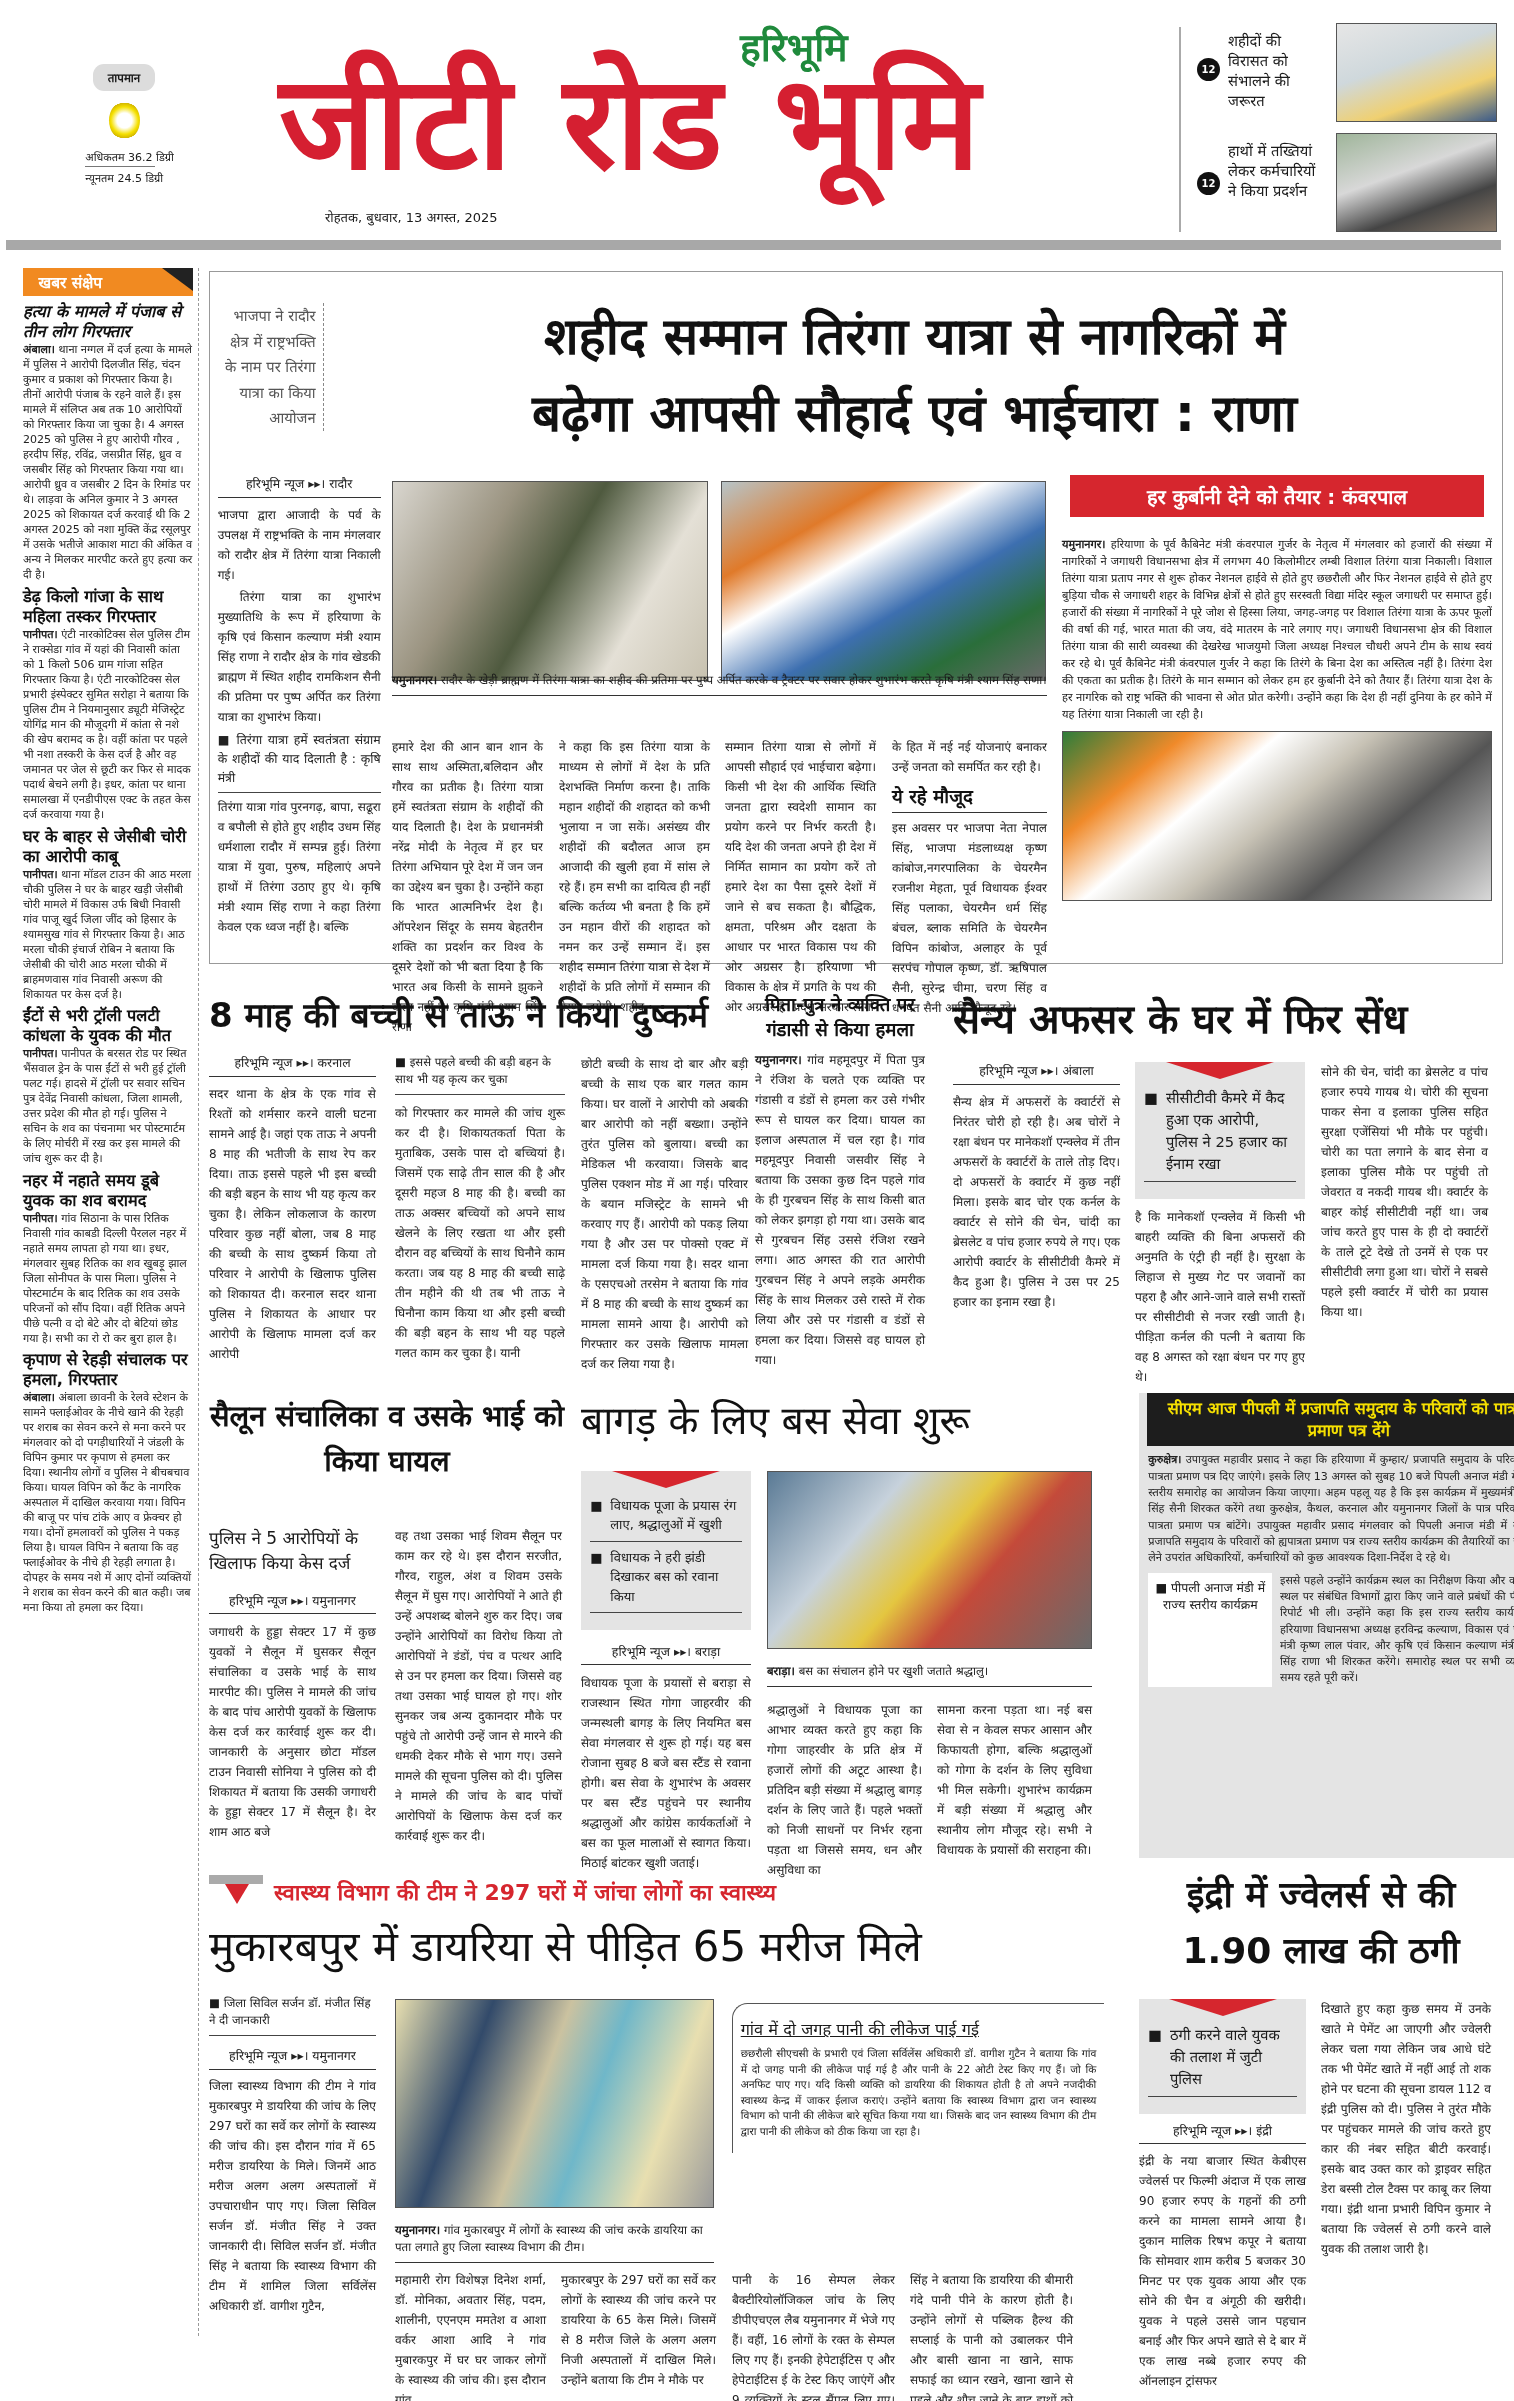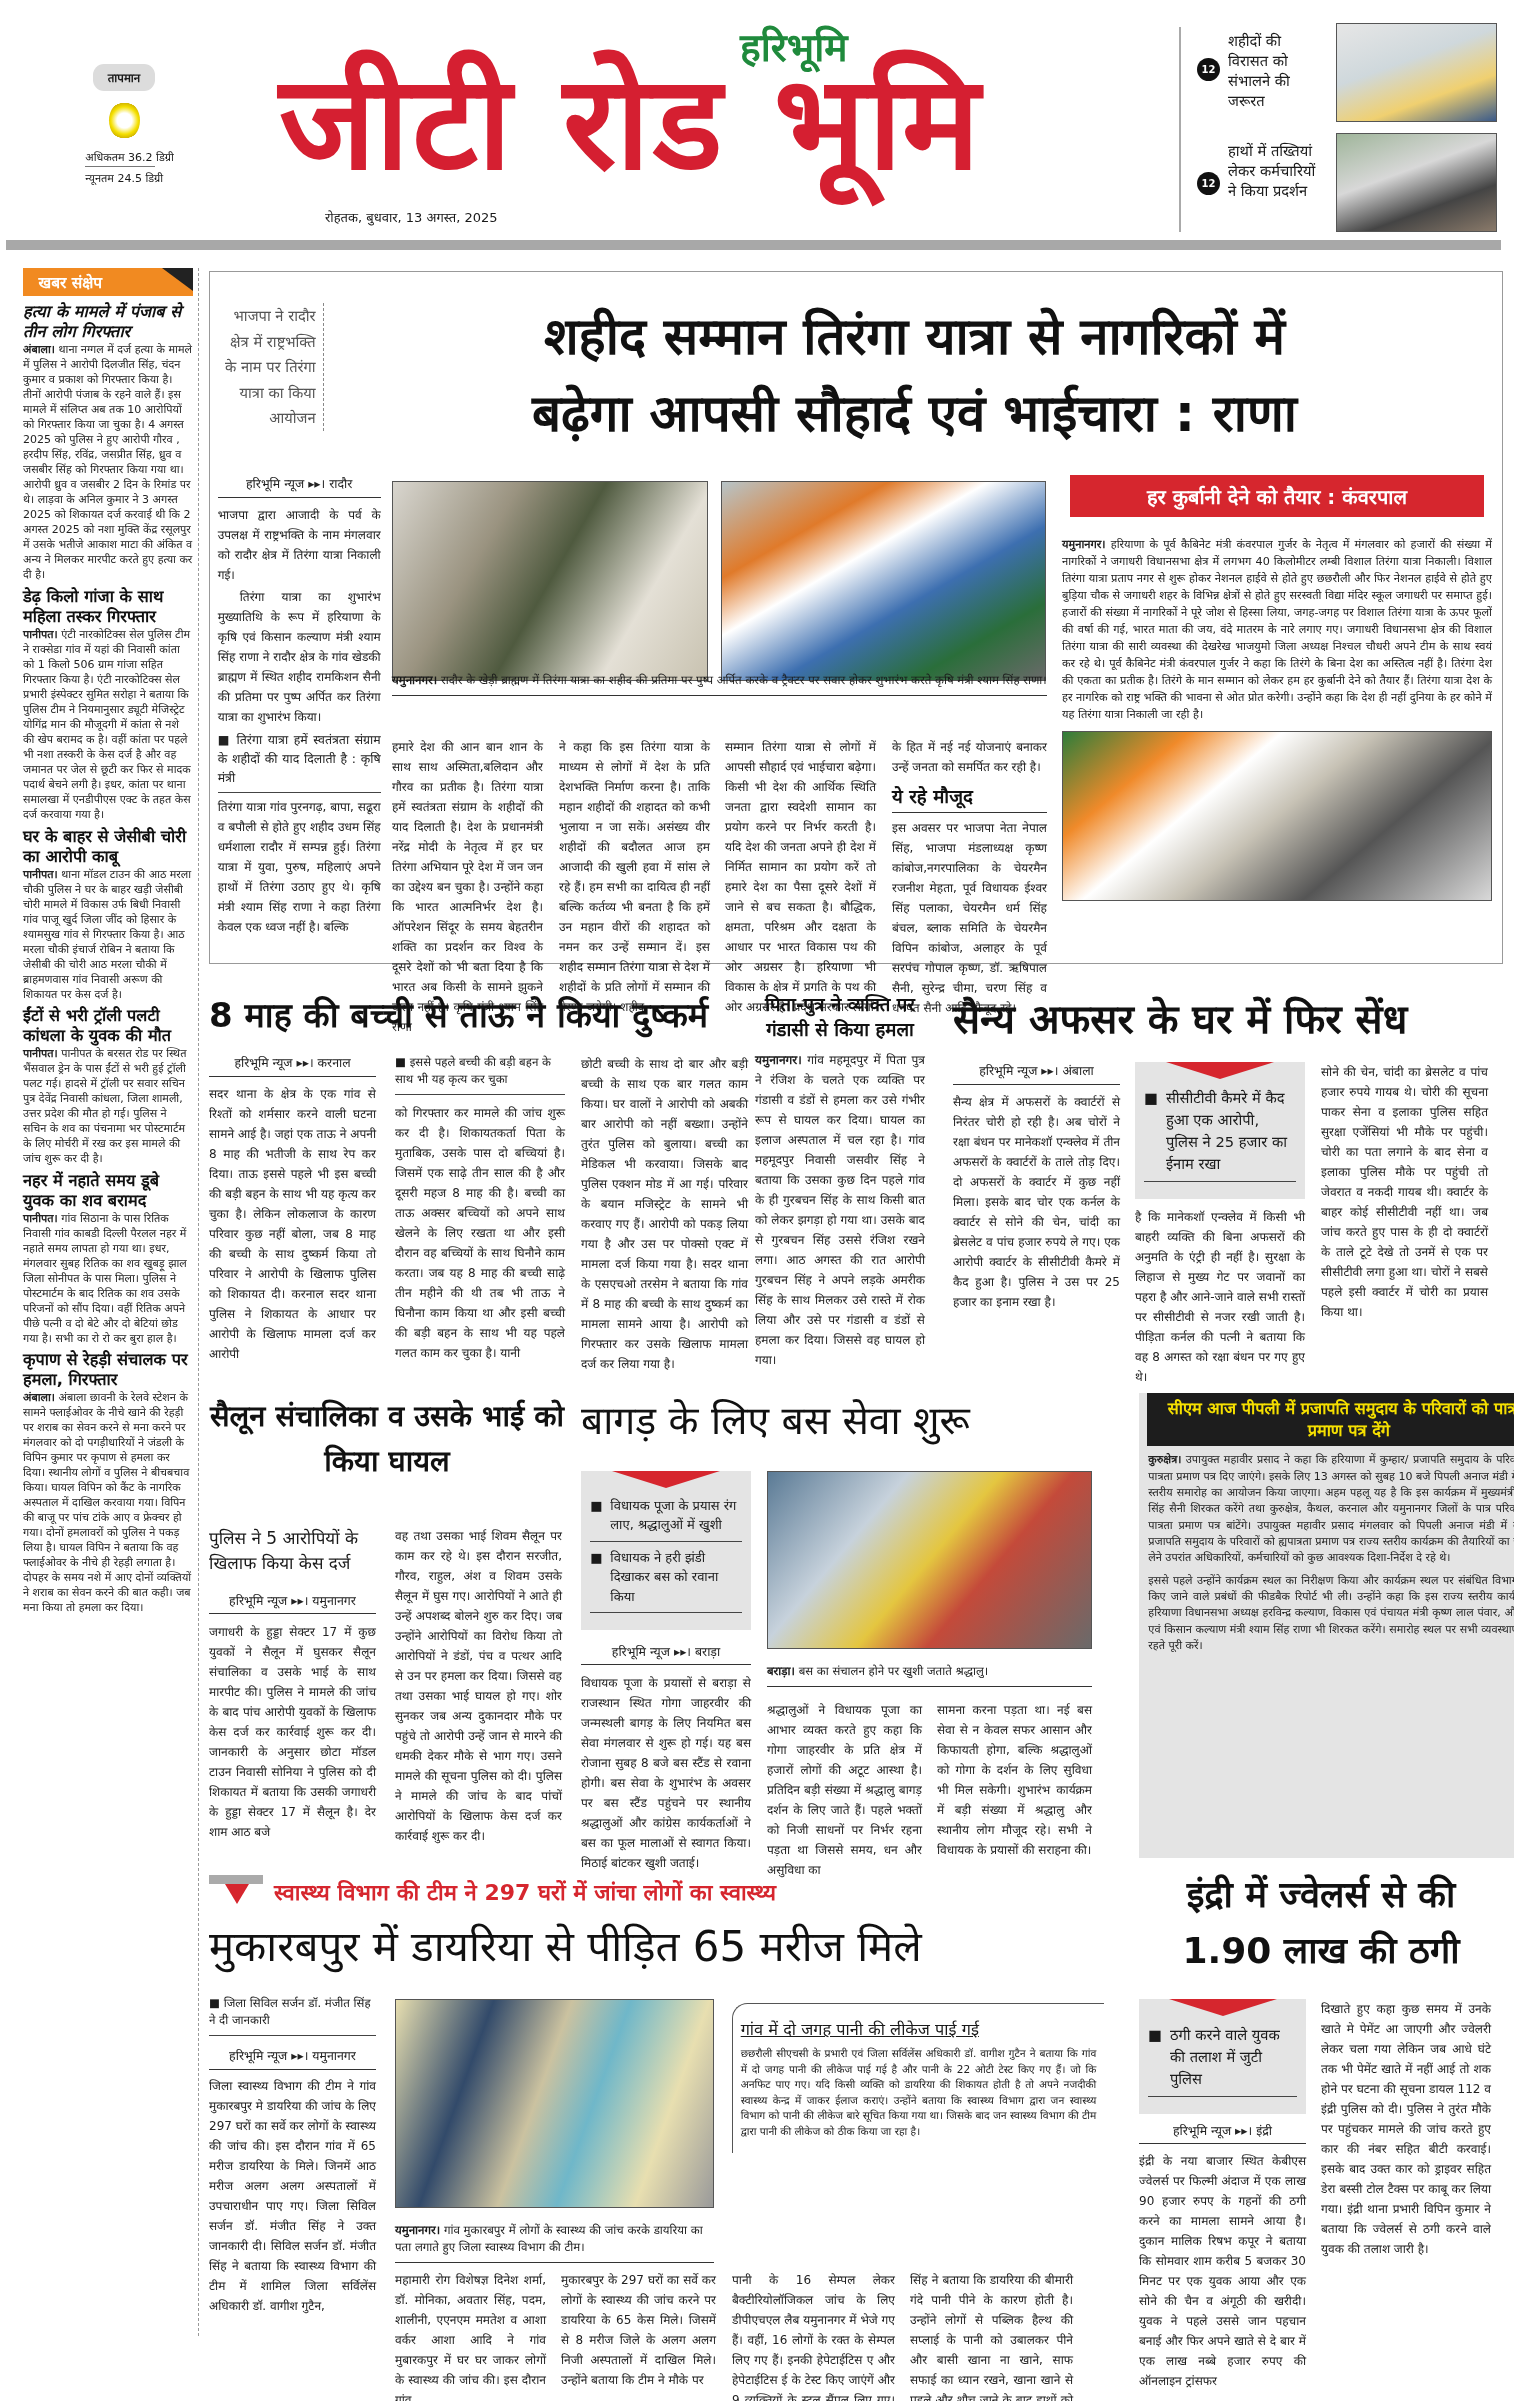--- a/index.html
+++ b/index.html
@@ -170,20 +170,21 @@
   <div class="abs photo" style="left:186px;top:77px;width:325px;height:178px;background:linear-gradient(130deg,#5a7a95 0%,#c7d2dc 30%,#e4c640 50%,#c44a3a 65%,#6a6a6a 100%);"></div>
   <div class="abs caption" style="left:186px;top:263px;width:325px;"><b>बराड़ा।</b> <span>बस का संचालन होने पर खुशी जताते श्रद्धालु।</span></div>
   <div class="abs body" style="left:186px;top:306px;width:155px;">श्रद्धालुओं ने विधायक पूजा का आभार व्यक्त करते हुए कहा कि गोगा जाहरवीर के प्रति क्षेत्र में हजारों लोगों की अटूट आस्था है। प्रतिदिन बड़ी संख्या में श्रद्धालु बागड़ दर्शन के लिए जाते हैं। पहले भक्तों को निजी साधनों पर निर्भर रहना पड़ता था जिससे समय, धन और असुविधा का</div>
   <div class="abs body" style="left:356px;top:306px;width:155px;">सामना करना पड़ता था। नई बस सेवा से न केवल सफर आसान और किफायती होगा, बल्कि श्रद्धालुओं को गोगा के दर्शन के लिए सुविधा भी मिल सकेगी। शुभारंभ कार्यक्रम में बड़ी संख्या में श्रद्धालु और स्थानीय लोग मौजूद रहे। सभी ने विधायक के प्रयासों की सराहना की।</div>
 </div>
 
 <div class="abs" style="left:1139px;top:1393px;width:412px;height:465px;background:#e4e4e4;">
   <div style="background:#1d1d1d;color:#f6e000;font-weight:bold;font-size:16.3px;line-height:22px;text-align:center;padding:4.6px 7.7px;margin:0 0 0 7.7px;clip-path:polygon(0 0,100% 0,92% 100%,0 100%);">सीएम आज पीपली में प्रजापति समुदाय के परिवारों को पात्रता प्रमाण पत्र देंगे</div>
   <div class="body" style="padding:6.2px 9.3px;font-size:11px;line-height:16.3px;"><b>कुरुक्षेत्र।</b> <span>उपायुक्त महावीर प्रसाद ने कहा कि हरियाणा में कुम्हार/ प्रजापति समुदाय के परिवारों को पात्रता प्रमाण पत्र दिए जाएंगे। इसके लिए 13 अगस्त को सुबह 10 बजे पिपली अनाज मंडी में राज्य स्तरीय समारोह का आयोजन किया जाएगा। अहम पहलू यह है कि इस कार्यक्रम में मुख्यमंत्री नायब सिंह सैनी शिरकत करेंगे तथा कुरुक्षेत्र, कैथल, करनाल और यमुनानगर जिलों के पात्र परिवारों को पात्रता प्रमाण पत्र बांटेंगे। उपायुक्त महावीर प्रसाद मंगलवार को पिपली अनाज मंडी में कुम्हार/प्रजापति समुदाय के परिवारों को ह्यपात्रता प्रमाण पत्र राज्य स्तरीय कार्यक्रम की तैयारियों का जायजा लेने उपरांत अधिकारियों, कर्मचारियों को कुछ आवश्यक दिशा-निर्देश दे रहे थे।</span></div>
   <div style="display:flex;gap:7.7px;padding:0 9.3px;">
+    <div style="flex:0 0 124px;background:#fff;padding:6.2px;font-size:12.4px;line-height:17px;text-align:center;">■ <span>पीपली अनाज मंडी में राज्य स्तरीय कार्यक्रम</span></div>
     <div class="body" style="font-size:11px;line-height:16.3px;">इससे पहले उन्होंने कार्यक्रम स्थल का निरीक्षण किया और कार्यक्रम स्थल पर संबंधित विभागों द्वारा किए जाने वाले प्रबंधों की फीडबैक रिपोर्ट भी ली। उन्होंने कहा कि इस राज्य स्तरीय कार्यक्रम में हरियाणा विधानसभा अध्यक्ष हरविन्द्र कल्याण, विकास एवं पंचायत मंत्री कृष्ण लाल पंवार, और कृषि एवं किसान कल्याण मंत्री श्याम सिंह राणा भी शिरकत करेंगे। समारोह स्थल पर सभी व्यवस्थाएं समय रहते पूरी करें।</div>
   </div>
 </div>
 
 <div class="abs" style="left:209px;top:1875px;width:891px;">
   <div style="display:flex;align-items:center;gap:11px;">
     <div style="width:54px;height:31px;position:relative;">
       <div style="height:9.3px;background:#aaa;width:54px;"></div>
       <div style="width:0;height:0;border-left:12.4px solid transparent;border-right:12.4px solid transparent;border-top:20px solid #d6262e;margin-left:15.5px;"></div>
     </div>

